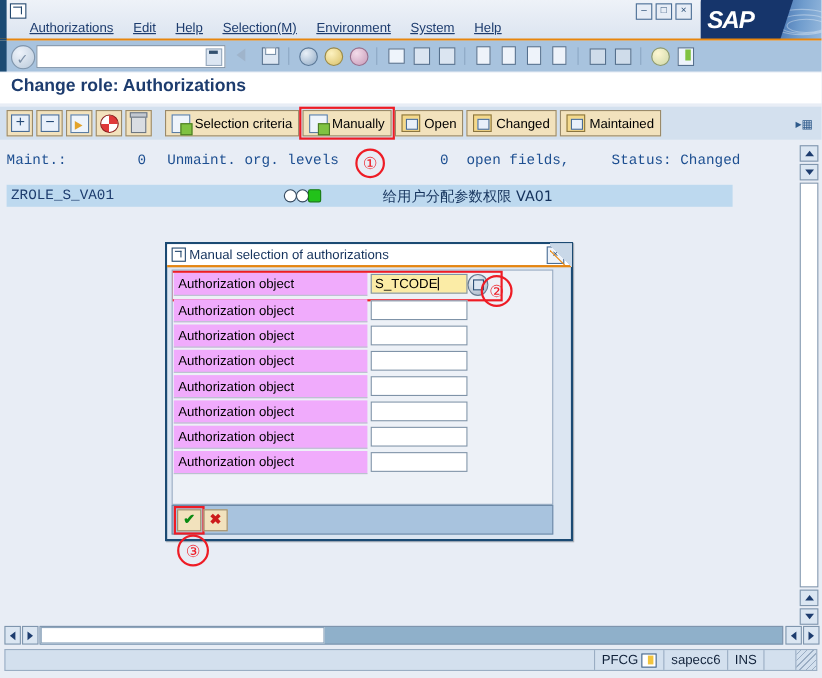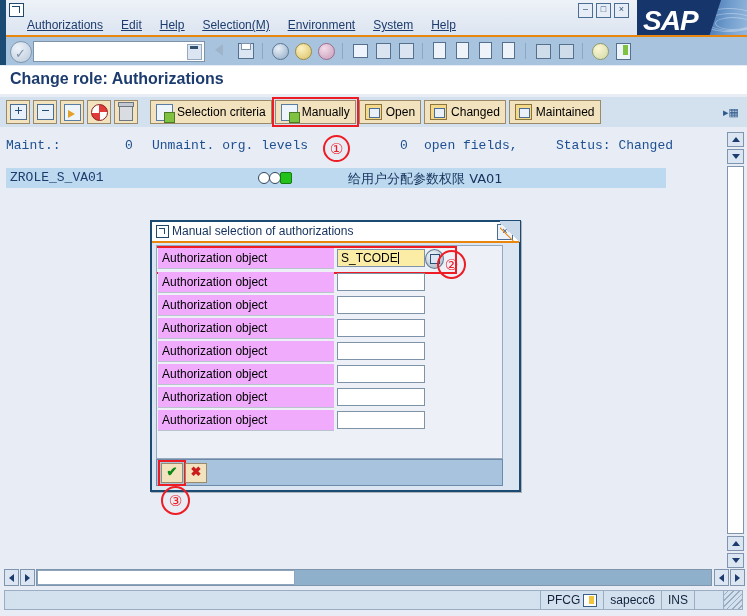--- a/index.html
+++ b/index.html
@@ -27,21 +27,21 @@
   .saplogo{position:absolute;right:0;top:0;width:110px;height:36px;overflow:hidden;}
   .saplogo .bluebox{position:absolute;left:0;top:0;width:84px;height:36px;
      background:#16356b;transform:skewX(-18deg);transform-origin:top left;}
   .saplogo .grad{position:absolute;left:60px;top:0;width:90px;height:36px;
      background:linear-gradient(100deg,#2f5ca0 0%,#6f9ccd 35%,#a8c6e4 70%,#ccdcef 100%);}
   .saplogo .ring{position:absolute;border:1px solid rgba(255,255,255,.35);border-radius:50%;}
   .saplogo .r1{left:62px;top:8px;width:58px;height:22px;}
   .saplogo .r2{left:70px;top:13px;width:46px;height:16px;}
   .saplogo .r3{left:78px;top:17px;width:34px;height:11px;}
   .saplogo .txt{position:absolute;left:6px;top:5px;color:#fff;font-weight:bold;
-     font-size:28px;font-style:italic;letter-spacing:-1px;
+     font-size:22px;font-style:italic;letter-spacing:-1px;
      font-family:"Liberation Sans", sans-serif;z-index:3;}
 
   .menubar{position:absolute;left:0;top:16px;width:747px;height:19px;}
   .menuitems{position:absolute;left:18px;top:0;display:flex;gap:0;}
   .menuitem{color:#1d3c6e;font-size:12px;padding:2px 9px;white-space:nowrap;cursor:default;text-decoration:underline;}
   .menuitem u{text-decoration:underline;}
   .orangeline{position:absolute;left:0;top:35px;width:747px;height:2px;background:#e8860d;}
   .orangeline .capL{position:absolute;left:0;top:0;width:6px;height:2px;background:#1b4a73;}
 
   

